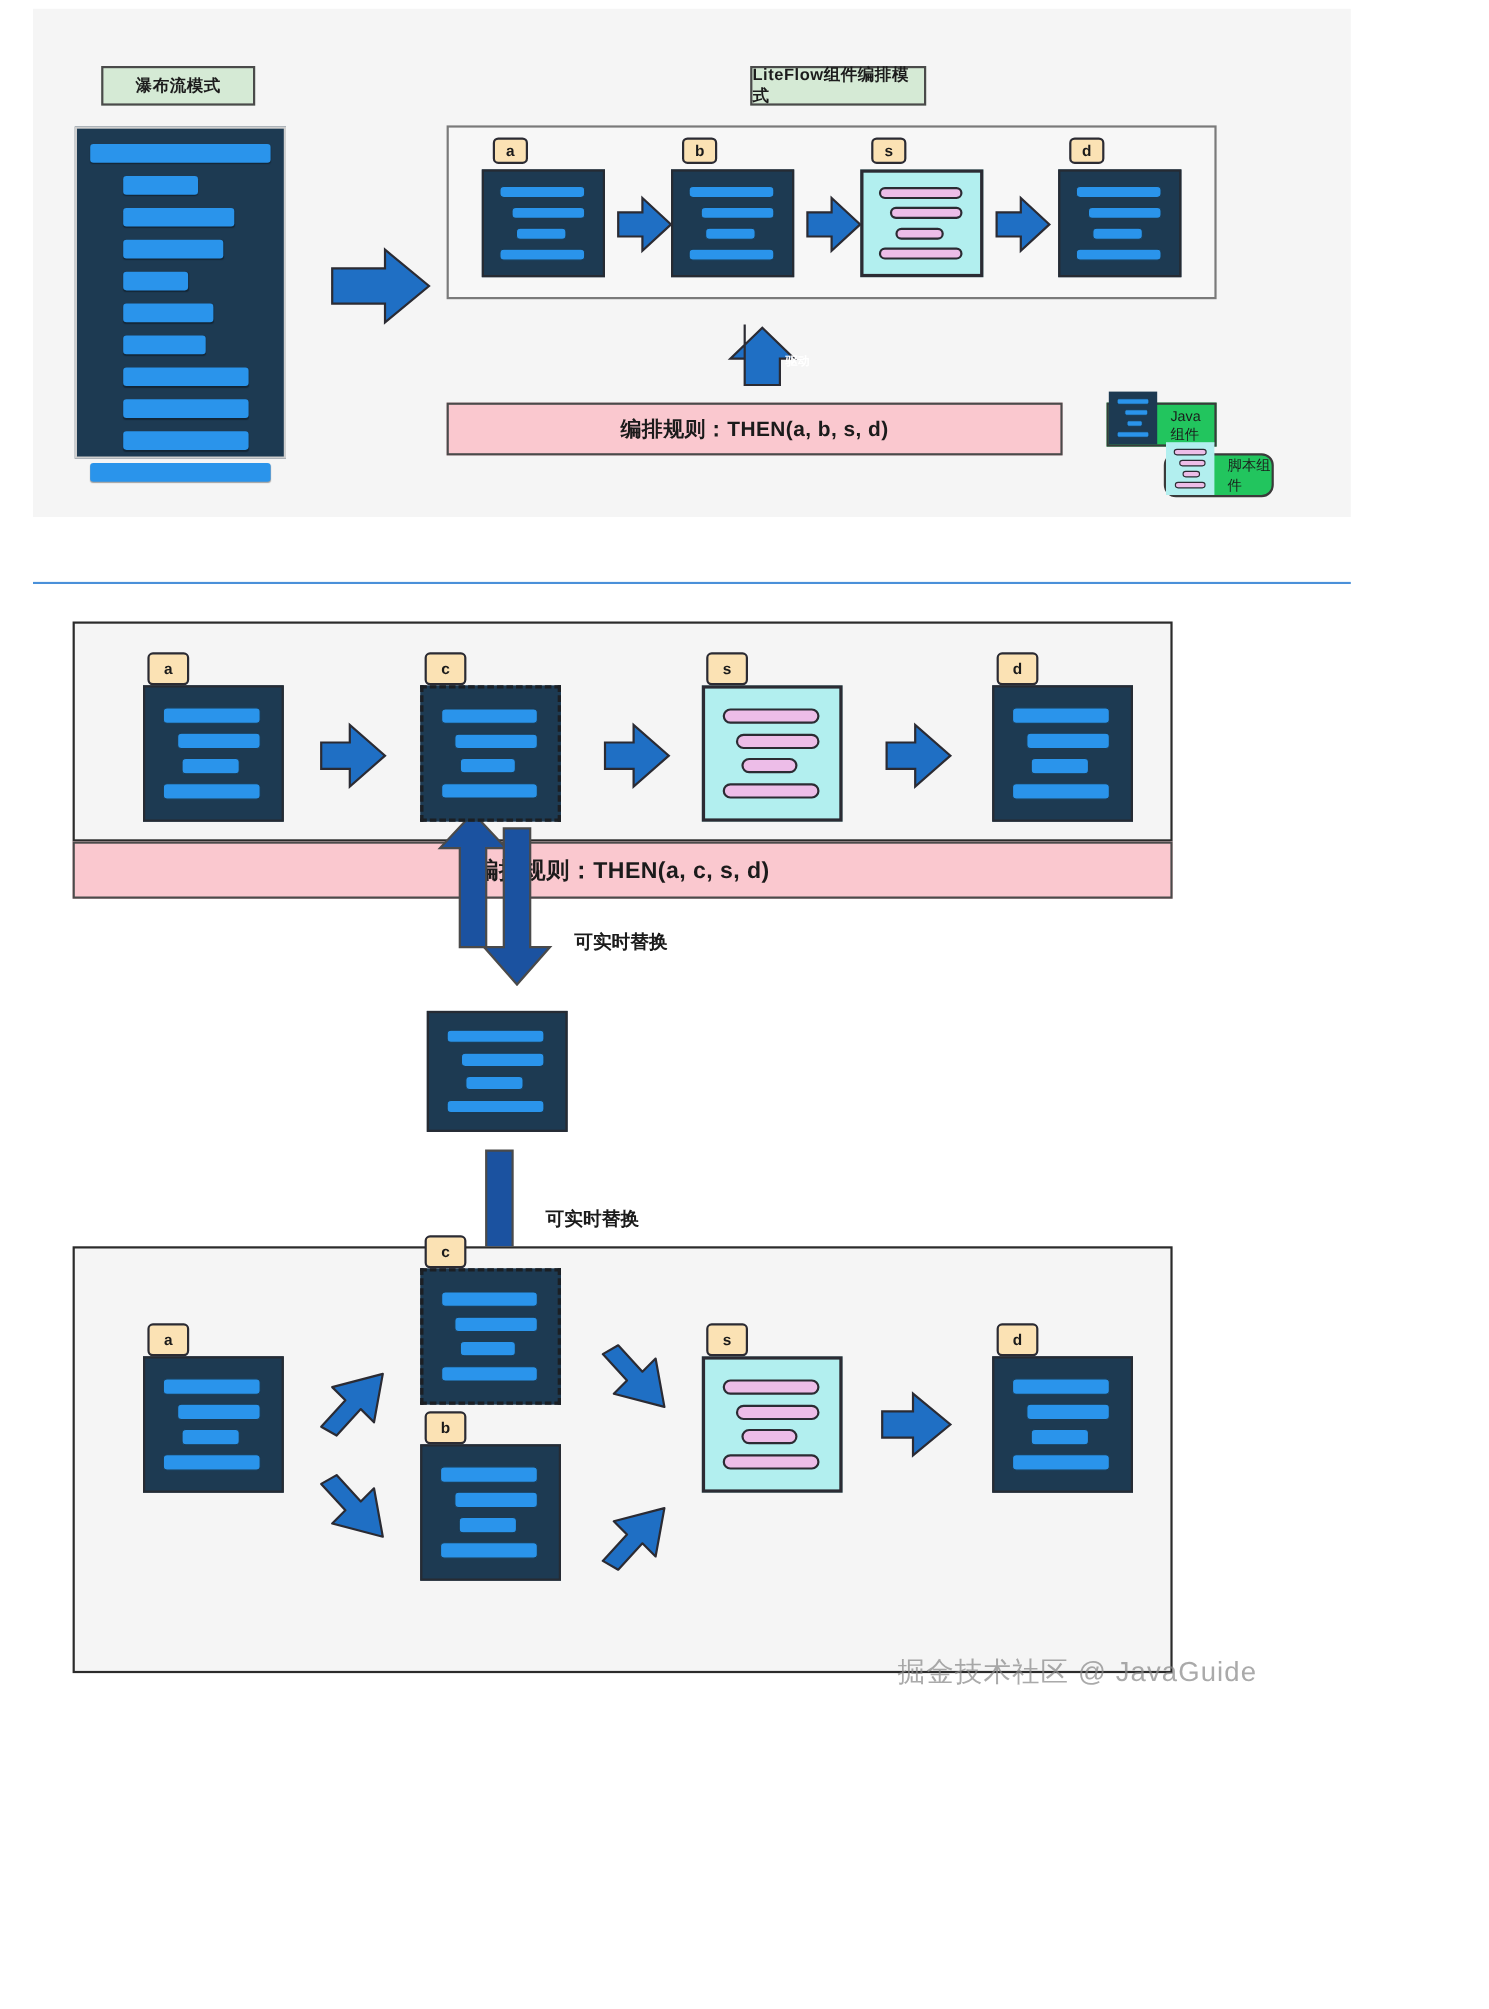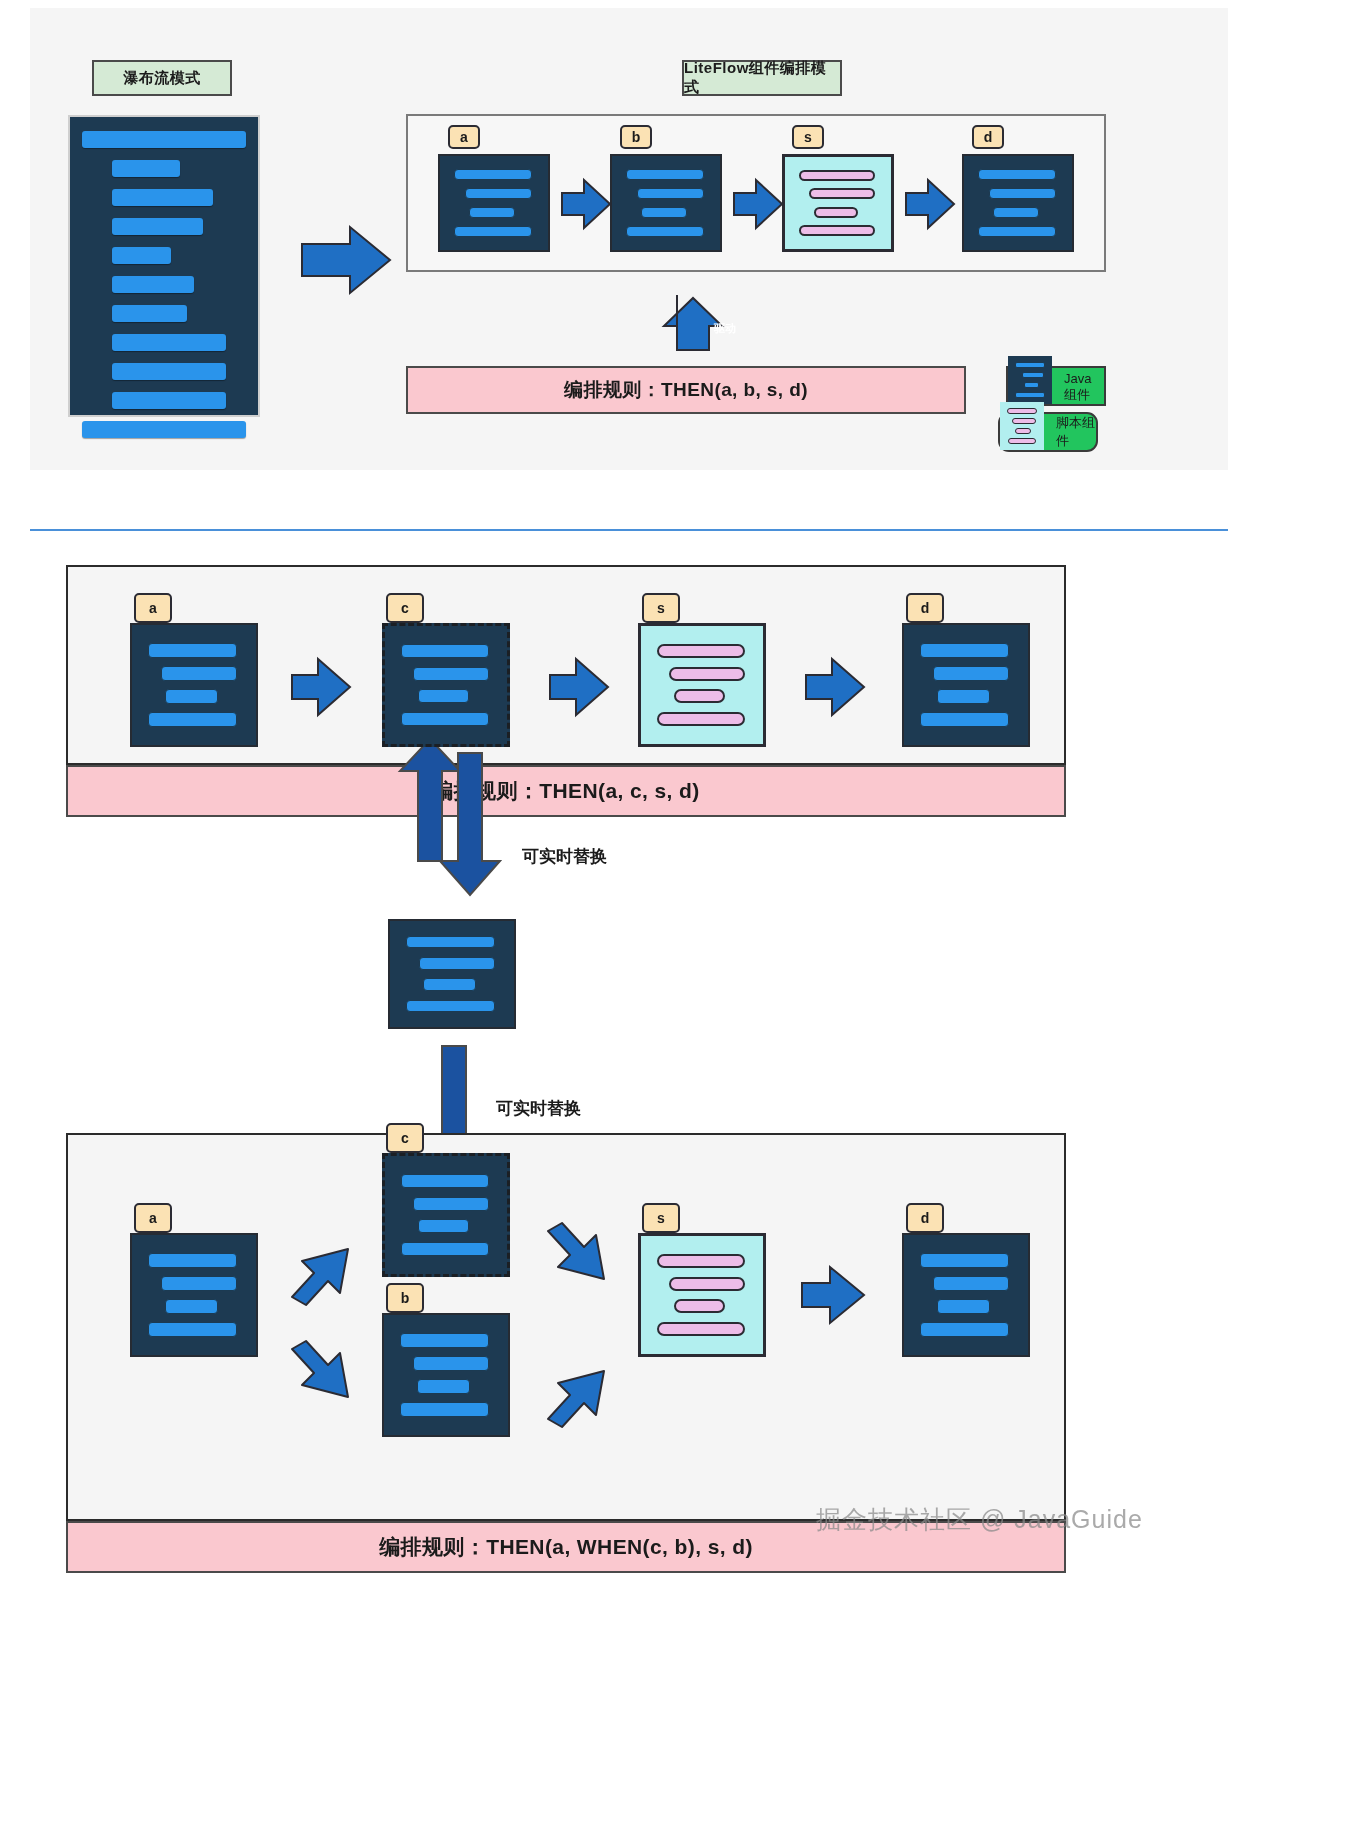--- a/index.html
+++ b/index.html
@@ -217,21 +217,21 @@
     <div class="legend-row" style="left:976px; top:318px; width:100px; height:40px;">
       <div class="legend-icon">
         <div class="lbar" style="width:88%"></div>
         <div class="lbar" style="width:66%; margin-left:16%"></div>
         <div class="lbar" style="width:46%; margin-left:8%"></div>
         <div class="lbar" style="width:88%"></div>
       </div>
       <div class="legend-label">Java组件</div>
     </div>
 
-    <div class="legend-row" style="left:968px; top:364px; width:100px; height:40px;border-radius:11px;">
+    <div class="legend-row" style="left:1028px; top:364px; width:100px; height:40px;border-radius:11px;">
       <div class="legend-icon script">
         <div class="lbar" style="width:88%"></div>
         <div class="lbar" style="width:70%; margin-left:14%"></div>
         <div class="lbar" style="width:46%; margin-left:6%"></div>
         <div class="lbar" style="width:84%"></div>
       </div>
       <div class="legend-label">脚本组件</div>
     </div>
   <div class="badge" style="left: 418px; top: 117px; width: 32px; height: 24px;">a</div>
       <div class="comp" style="left: 408px; top: 146px; width: 112px; height: 98px;">
@@ -294,21 +294,20 @@
 
     <div class="comp" style="left:358px; top:388px; width:128px; height:110px;">
       <div class="cbar" style="width:72%; margin-left:-2%"></div>
       <div class="cbar" style="width:62%; margin-left:8%"></div>
       <div class="cbar" style="width:42%; margin-left:-4%"></div>
       <div class="cbar" style="width:72%; margin-left:-2%"></div>
     </div>
 
     <div class="panel-frame" style="left:36px; top:602px; width:1000px; height:388px;"></div>
 
-    <div class="rule-bar" style="left:36px; top:990px; width:1000px; height:52px; font-size:21px;">编排规则：THEN(a, WHEN(c, b), s, d)</div>
 
     <div class="watermark" style="left:786px; top:972px;">掘金技术社区 @ JavaGuide</div>
   <div class="badge" style="left: 104px; top: 62px; width: 38px; height: 30px;">a</div>
       <div class="comp" style="left: 100px; top: 92px; width: 128px; height: 124px;">
         <div class="cbar" style="width: 72%; margin-left: -2%;"></div>
         <div class="cbar" style="width: 62%; margin-left: 8%;"></div>
         <div class="cbar" style="width: 42%; margin-left: -4%;"></div>
         <div class="cbar" style="width: 72%; margin-left: -2%;"></div>
       </div>
       <div class="badge" style="left: 356px; top: 62px; width: 38px; height: 30px;">c</div>

